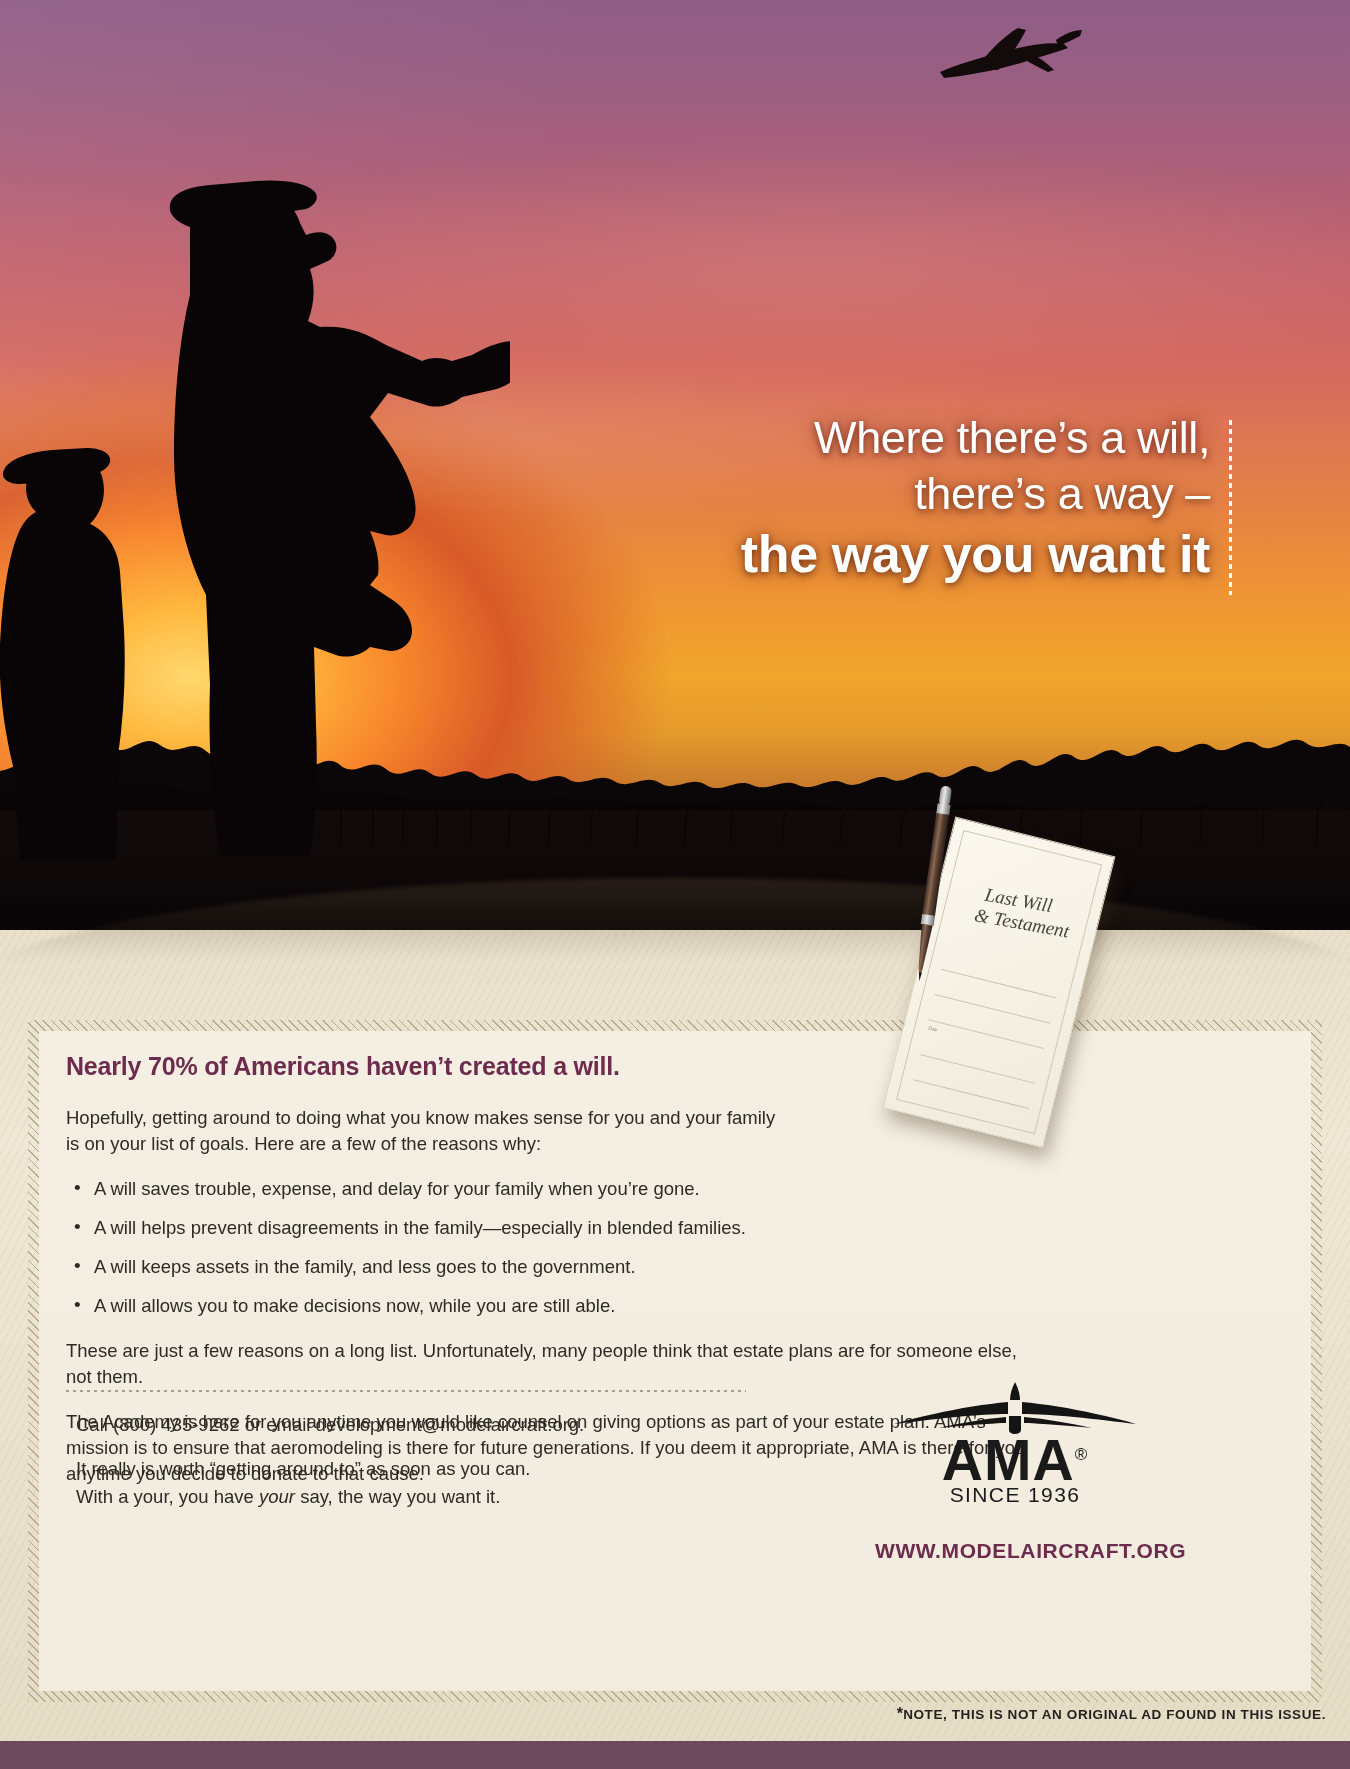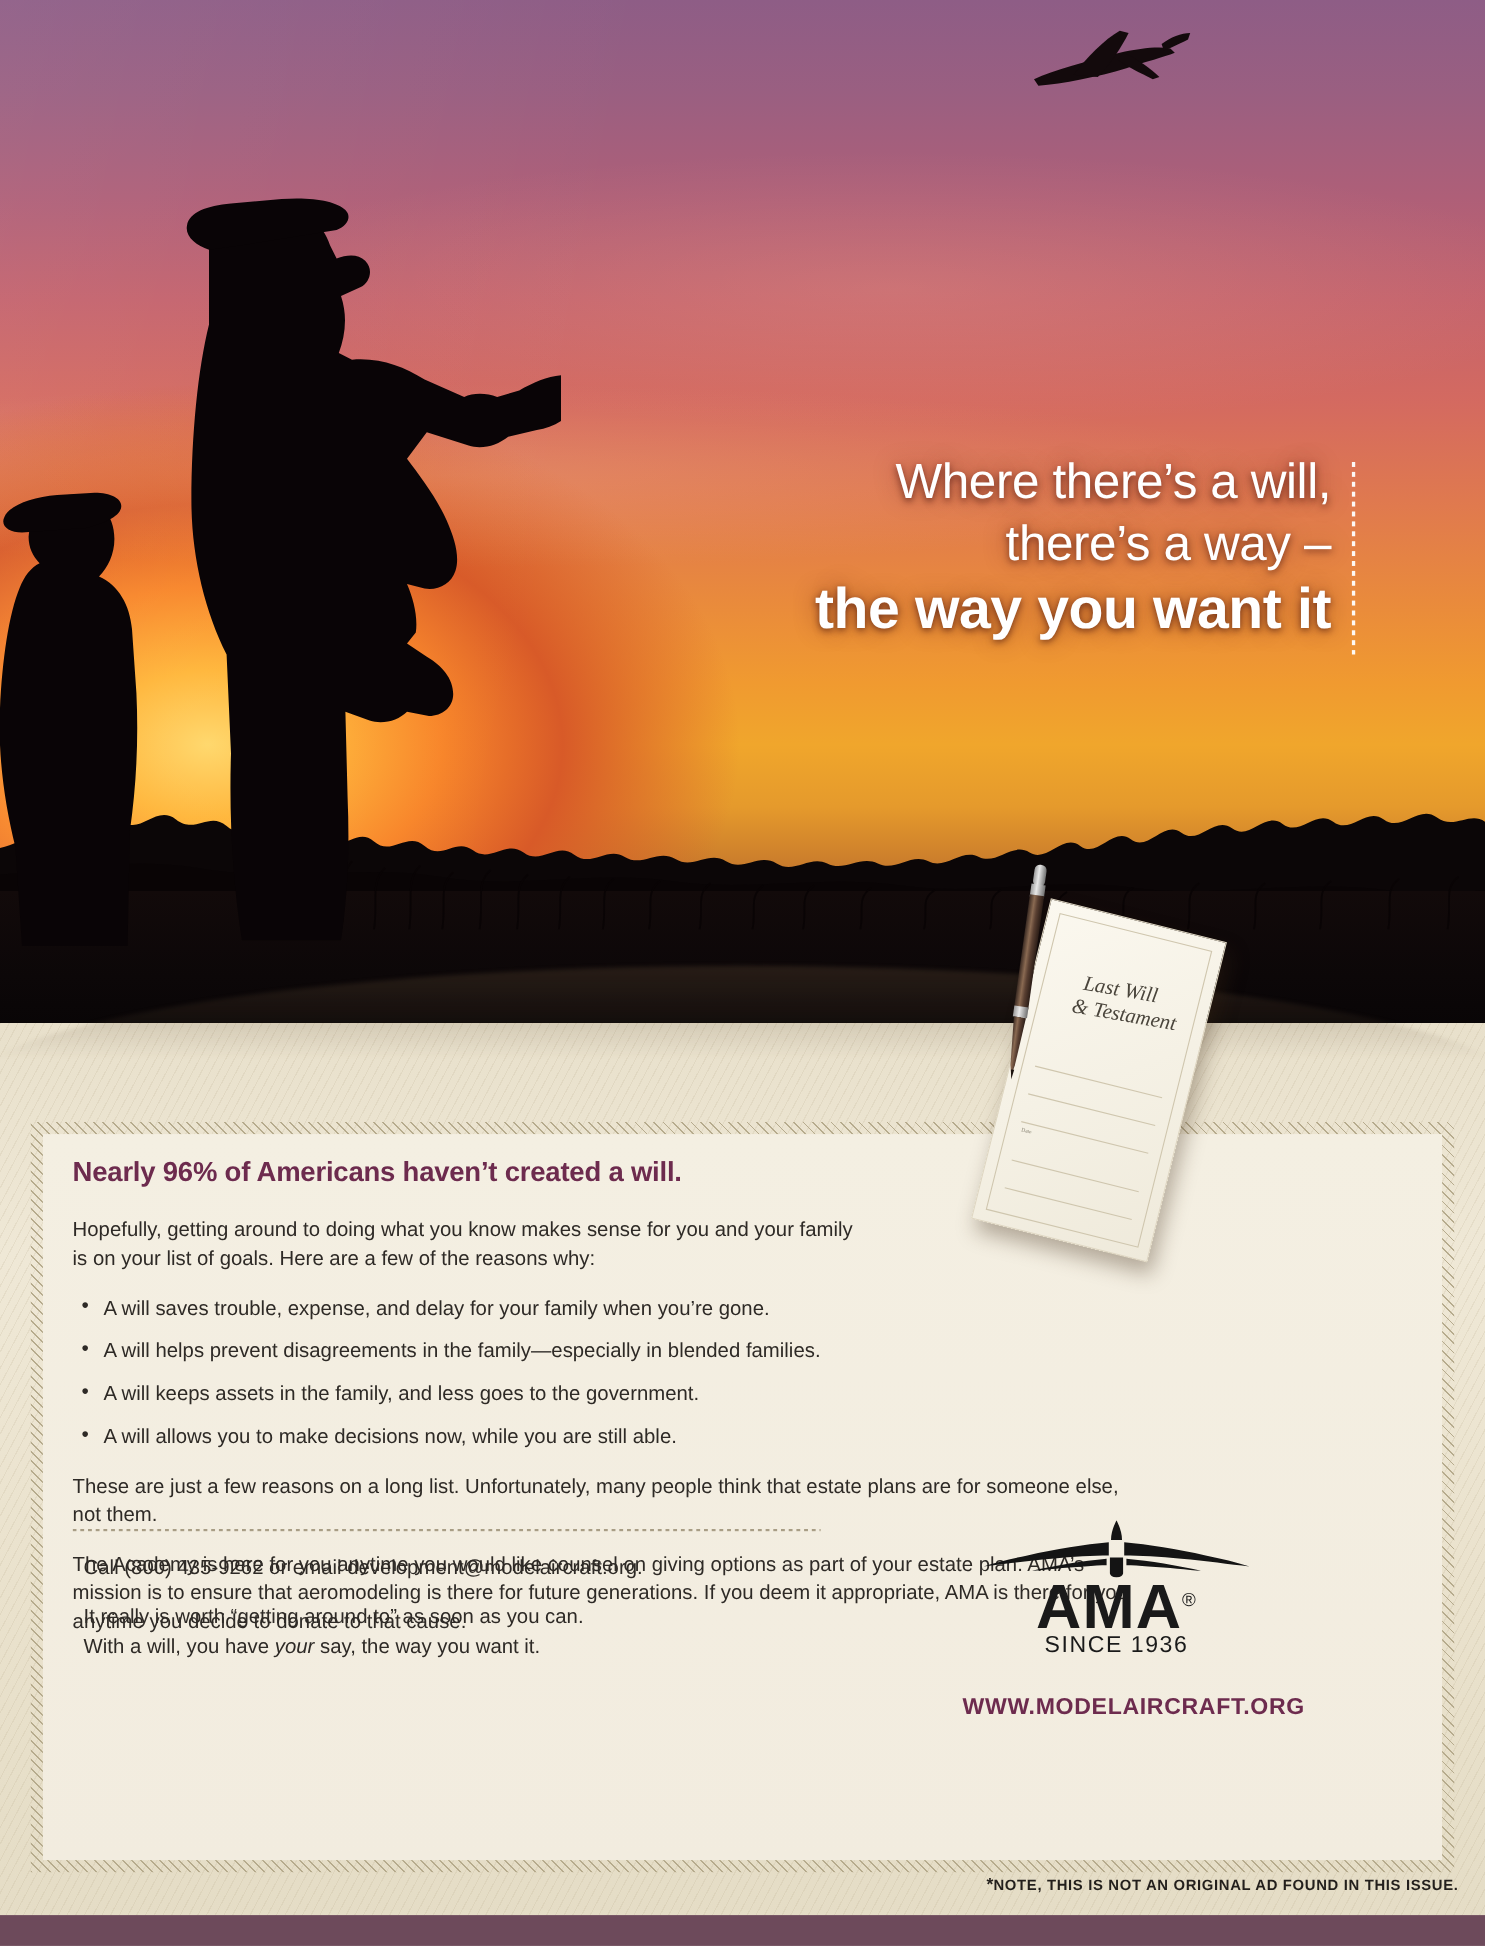--- a/index.html
+++ b/index.html
@@ -458,39 +458,39 @@
       <rect x="11" y="2" width="11" height="20" rx="5" fill="url(#penmetal)"></rect>
       <rect x="10" y="20" width="13" height="12" fill="url(#penmetal)"></rect>
       <rect x="10" y="30" width="13" height="104" fill="url(#penbody)"></rect>
       <rect x="10" y="132" width="13" height="10" fill="url(#penmetal)"></rect>
       <path d="M11,142 L22,142 L18,186 L16,196 L14,186 Z" fill="url(#penbody)"></path>
       <path d="M15,190 L18,190 L16.5,199 Z" fill="#1d1410"></path>
     </svg>
   </div>
 
   <div class="copy">
-    <h2>Nearly 96% of Americans haven’t created a will.</h2>
+    <h2>Nearly 70% of Americans haven’t created a will.</h2>
     <p class="narrow">Hopefully, getting around to doing what you know makes sense for you and your family is on your list of goals. Here are a few of the reasons why:</p>
     <ul class="reasons">
       <li>A will saves trouble, expense, and delay for your family when you’re gone.</li>
       <li>A will helps prevent disagreements in the family—especially in blended families.</li>
       <li>A will keeps assets in the family, and less goes to the government.</li>
       <li>A will allows you to make decisions now, while you are still able.</li>
     </ul>
     <p>These are just a few reasons on a long list. Unfortunately, many people think that estate plans are for someone else, not them.</p>
     <p>The Academy is here for you anytime you would like counsel on giving options as part of your estate plan. AMA’s mission is to ensure that aeromodeling is there for future generations. If you deem it appropriate, AMA is there for you anytime you decide to donate to that cause.</p>
   </div>
 
   <div class="divider-dots"></div>
 
   <div class="contact">
     <p>Call (800) 435-9262 or email development@modelaircraft.org.</p>
     <p class="tight">It really is worth “getting around to” as soon as you can.</p>
     <p>
-      <span>With a will, you have </span><i>your</i><span> say, the way you want it.</span>
+      <span>With a your, you have </span><i>your</i><span> say, the way you want it.</span>
     </p>
   </div>
 
   <div class="logo-block">
     <svg class="wings" width="250" height="52" viewBox="0 0 250 52">
       <g fill="#141414">
         <path d="M125,0 C128,6 130,12 130,18 L120,18 C120,12 122,6 125,0 Z"></path>
         <path d="M118,20 C96,22 70,26 44,32 C30,35 16,38 4,42 C22,40 44,37 66,35 C86,33 104,32 118,32 Z"></path>
         <path d="M132,20 C154,22 180,26 206,32 C220,35 234,38 246,42 C228,40 206,37 184,35 C164,33 146,32 132,32 Z"></path>
         <path d="M116,35 C94,37 70,41 48,46 C60,45 78,43 96,42 C104,41.5 111,41 116,41 Z"></path>

